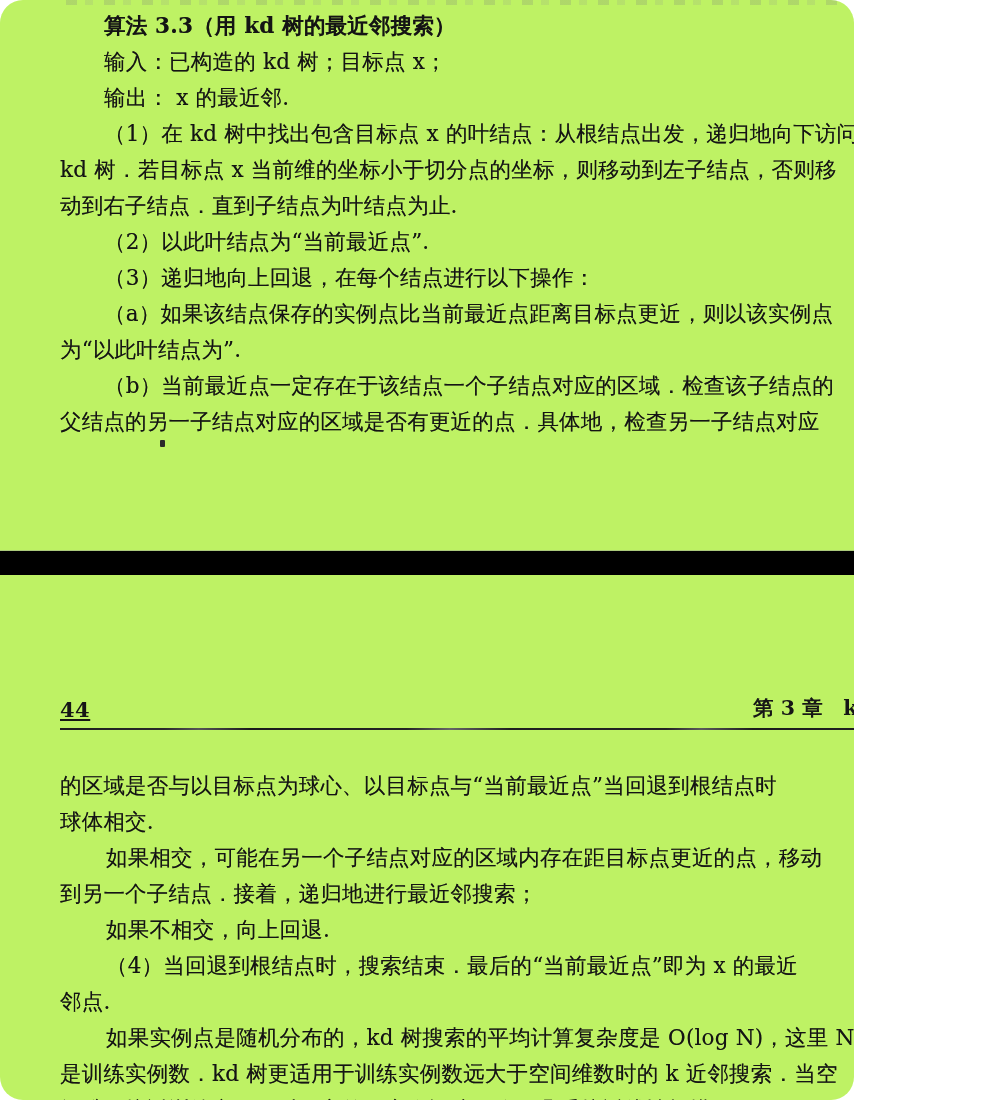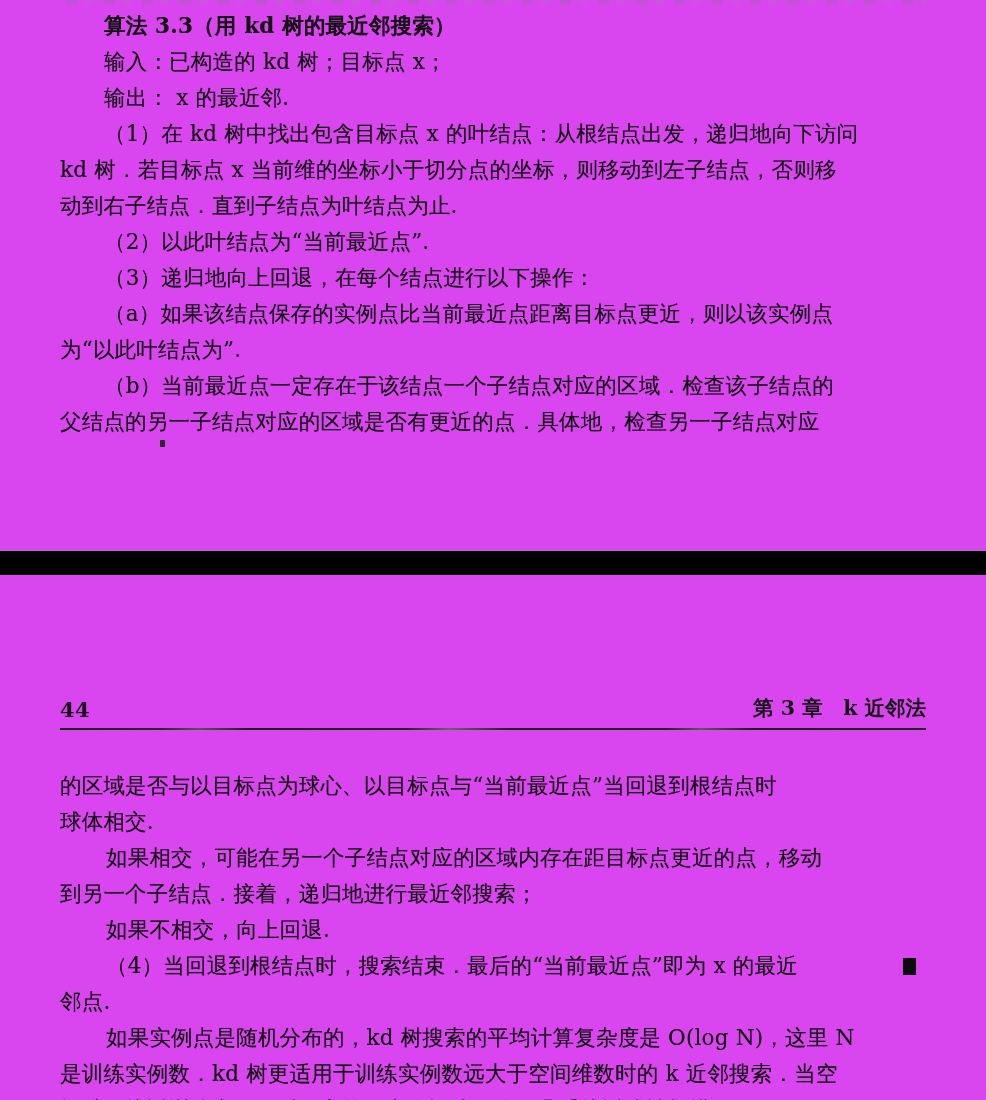--- a/index.html
+++ b/index.html
@@ -4,26 +4,27 @@
 <title>Scanned Book Page — kd Tree Nearest Neighbor Search</title>
 <style>
   html, body {
     margin: 0;
     padding: 0;
     background: #ffffff;
   }
 
   .page {
     position: relative;
-    width: 986px;
+    width: 854px;
     height: 1100px;
-    background: #d946ef;
+    background: #bef264;
     overflow: hidden;
     font-family: "DejaVu Serif", "Liberation Serif", serif;
     color: #111111;
+    border-radius: 23px;
   }
 
   
   .top-remnant {
     position: absolute;
     top: 0px;
     left: 66px;
     width: 860px;
     height: 5px;
     background:
@@ -88,20 +89,21 @@
     height: 34px;
   }
   .runhead .folio {
     position: absolute;
     left: 0;
     bottom: 2px;
     font-size: 21px;
     font-weight: bold;
     color: #161616;
     letter-spacing: .5px;
+    text-decoration: underline;
   }
   .runhead .hdr-title {
     position: absolute;
     right: 0;
     bottom: 2px;
     font-size: 20.5px;
     color: #161616;
     white-space: pre;
     text-align: center;
   }

